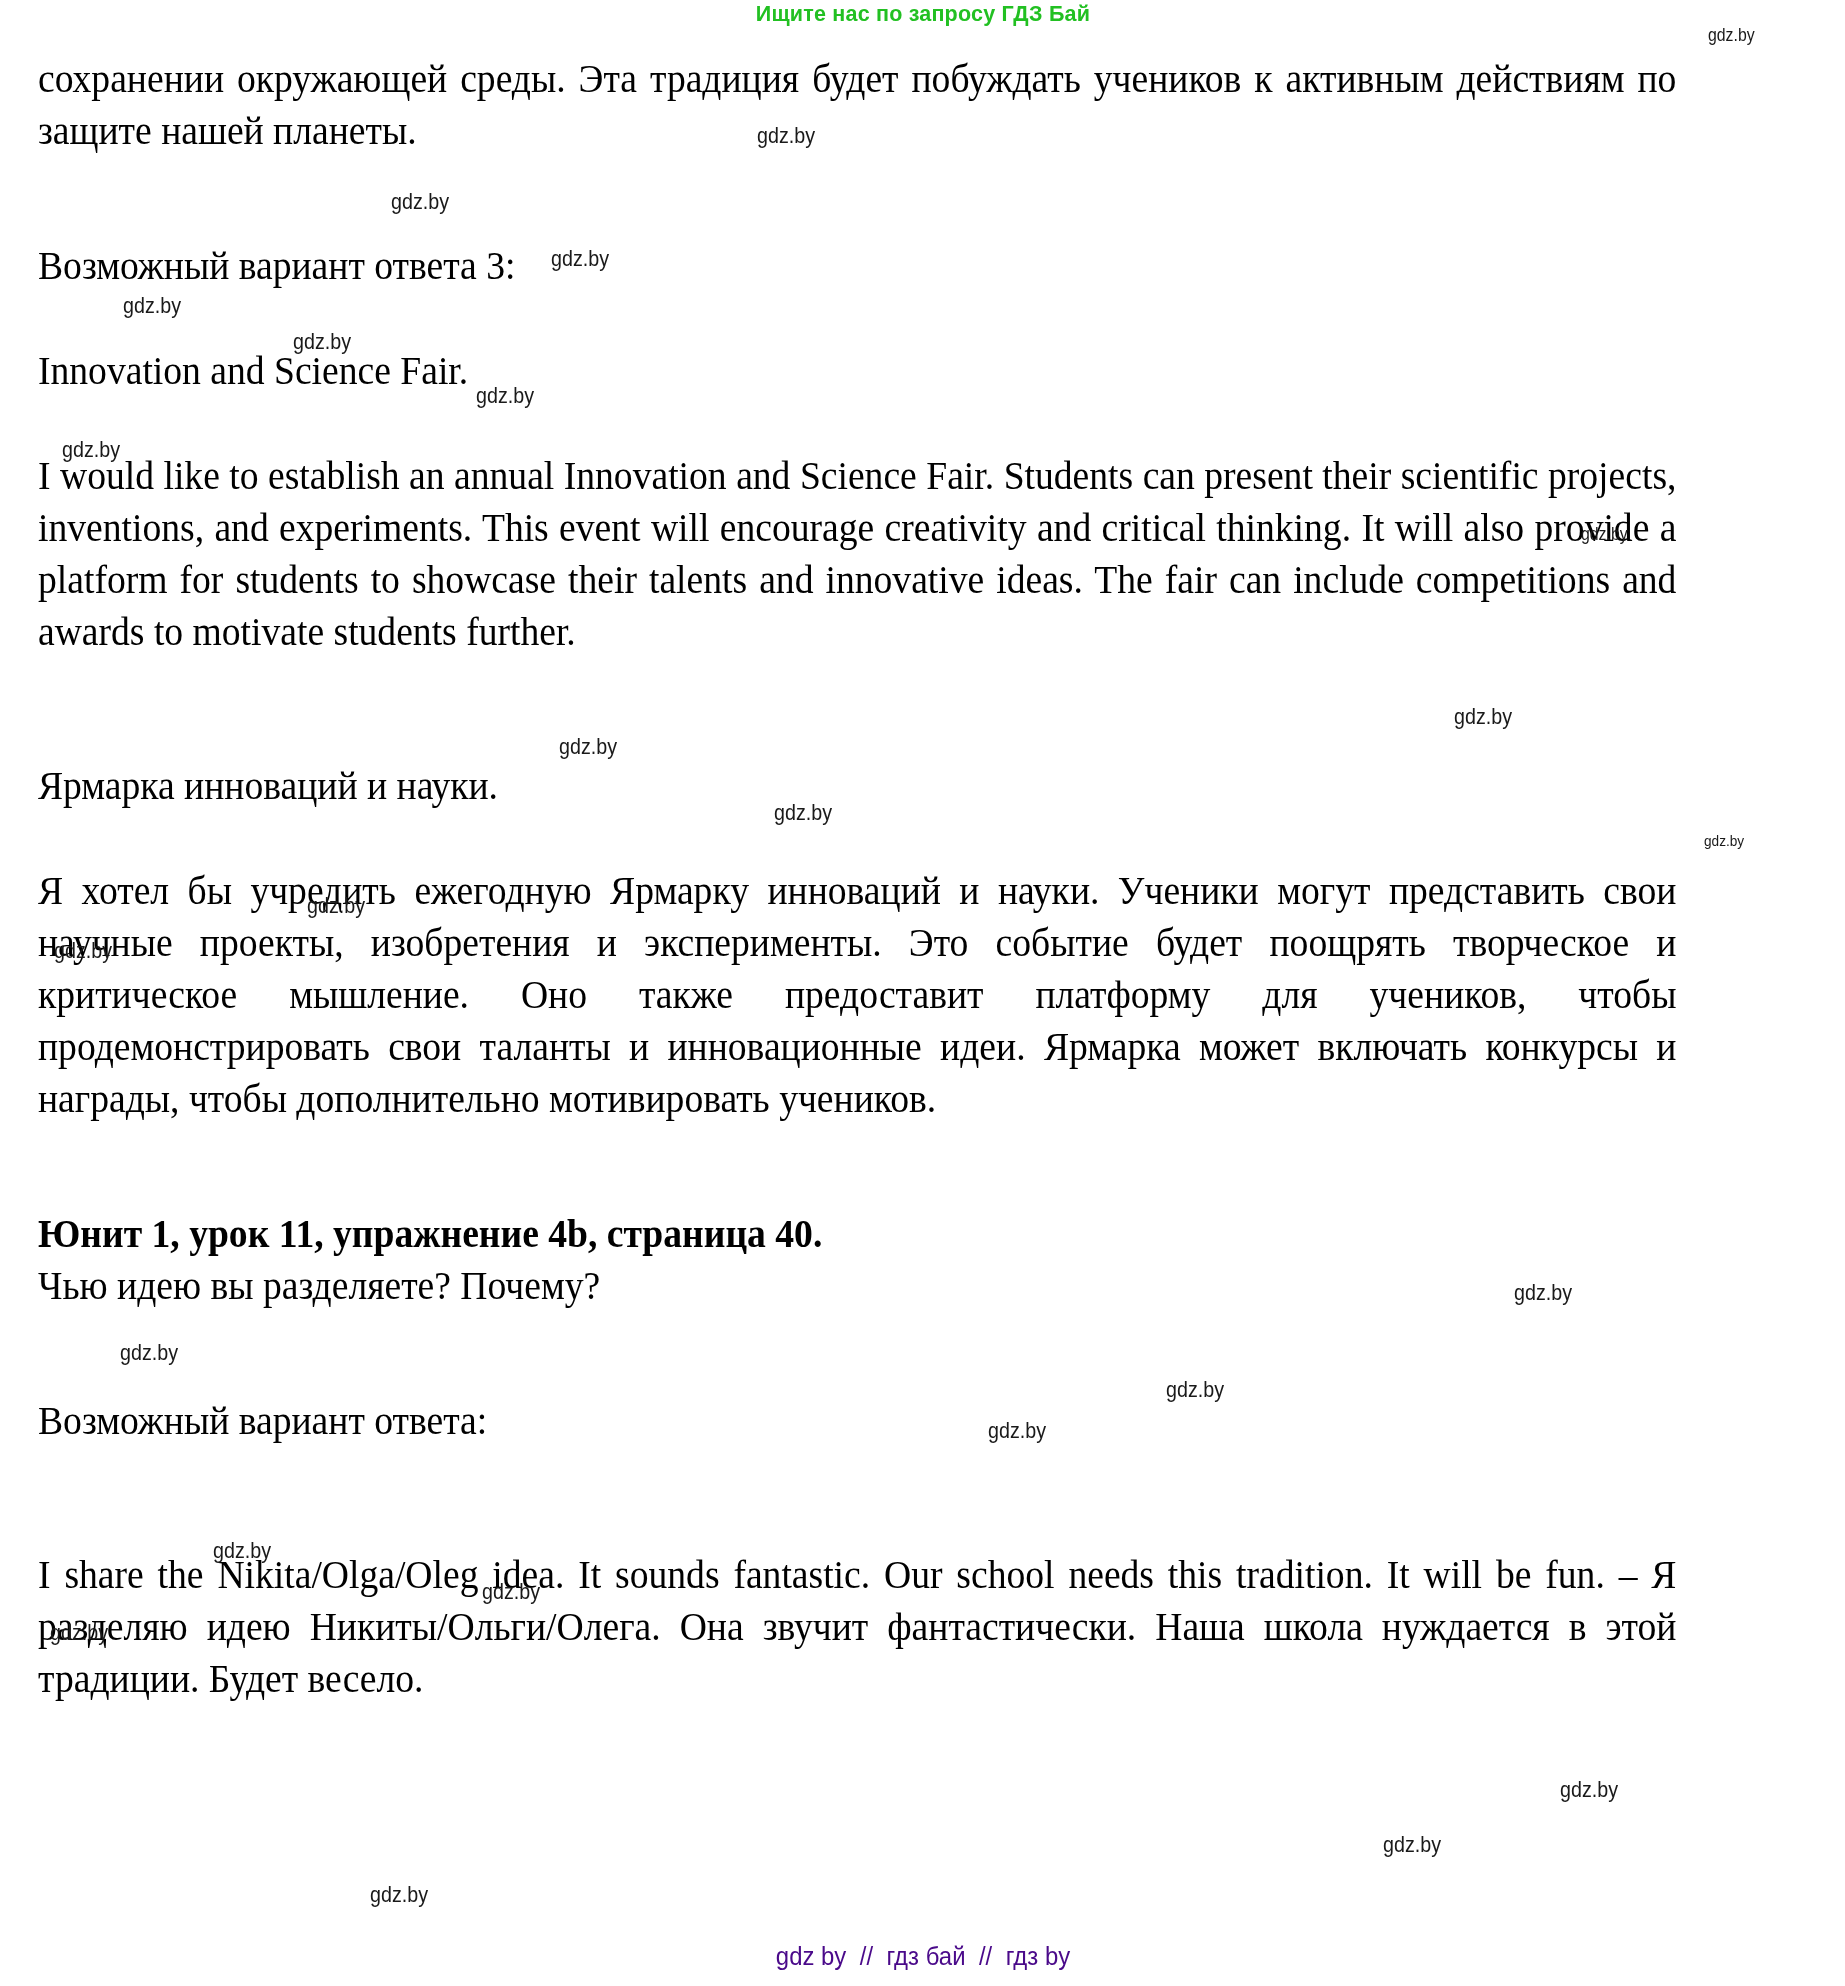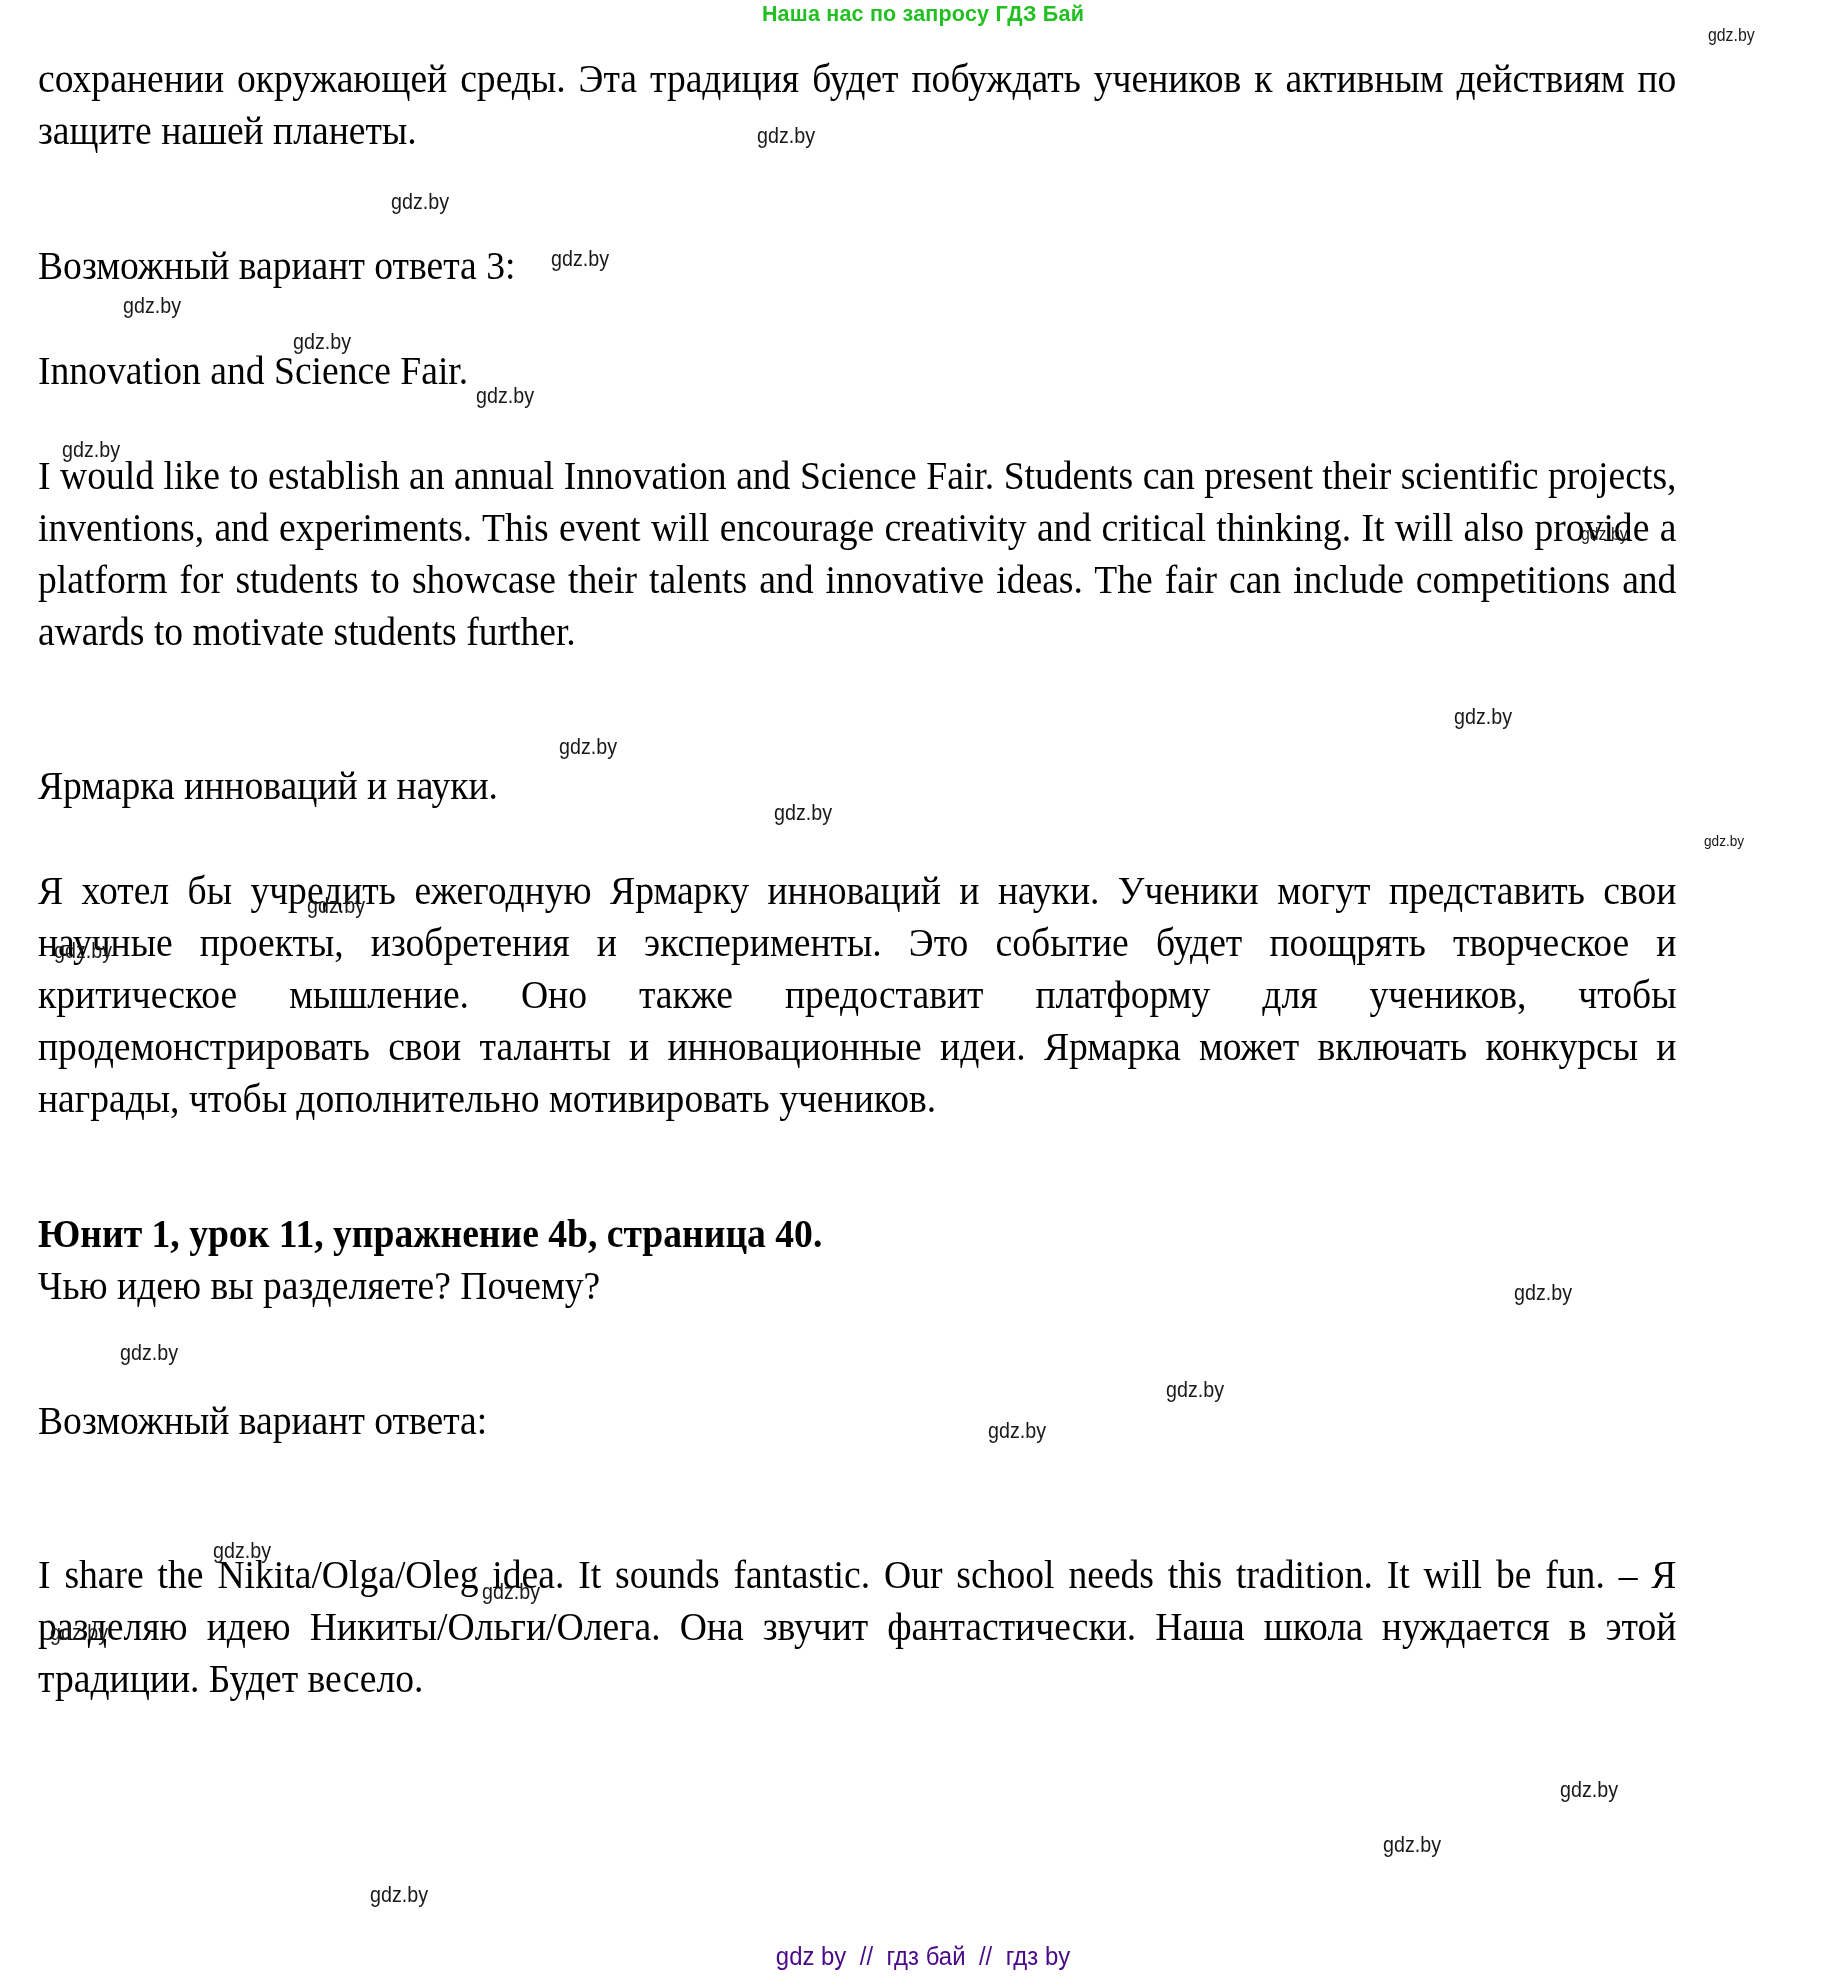--- a/index.html
+++ b/index.html
@@ -91,21 +91,21 @@
     color: #4a0a8a;
     white-space: nowrap;
     transform: scaleX(0.92);
   }
   .footer-links .sep { color: #4a0a8a; }
 </style>
 </head>
 <body>
 
 <div class="promo-banner">
-  <span>Наша нас по запросу ГДЗ Бай</span>
+  <span>Ищите нас по запросу ГДЗ Бай</span>
 </div>
 
 <div class="doc-column">
 
   <div class="spacer-sm"></div>
 
   <p class="para">сохранении окружающей среды. Эта традиция будет побуждать учеников к активным действиям по защите нашей планеты.</p>
 
   <div class="spacer-lg"></div>
 

